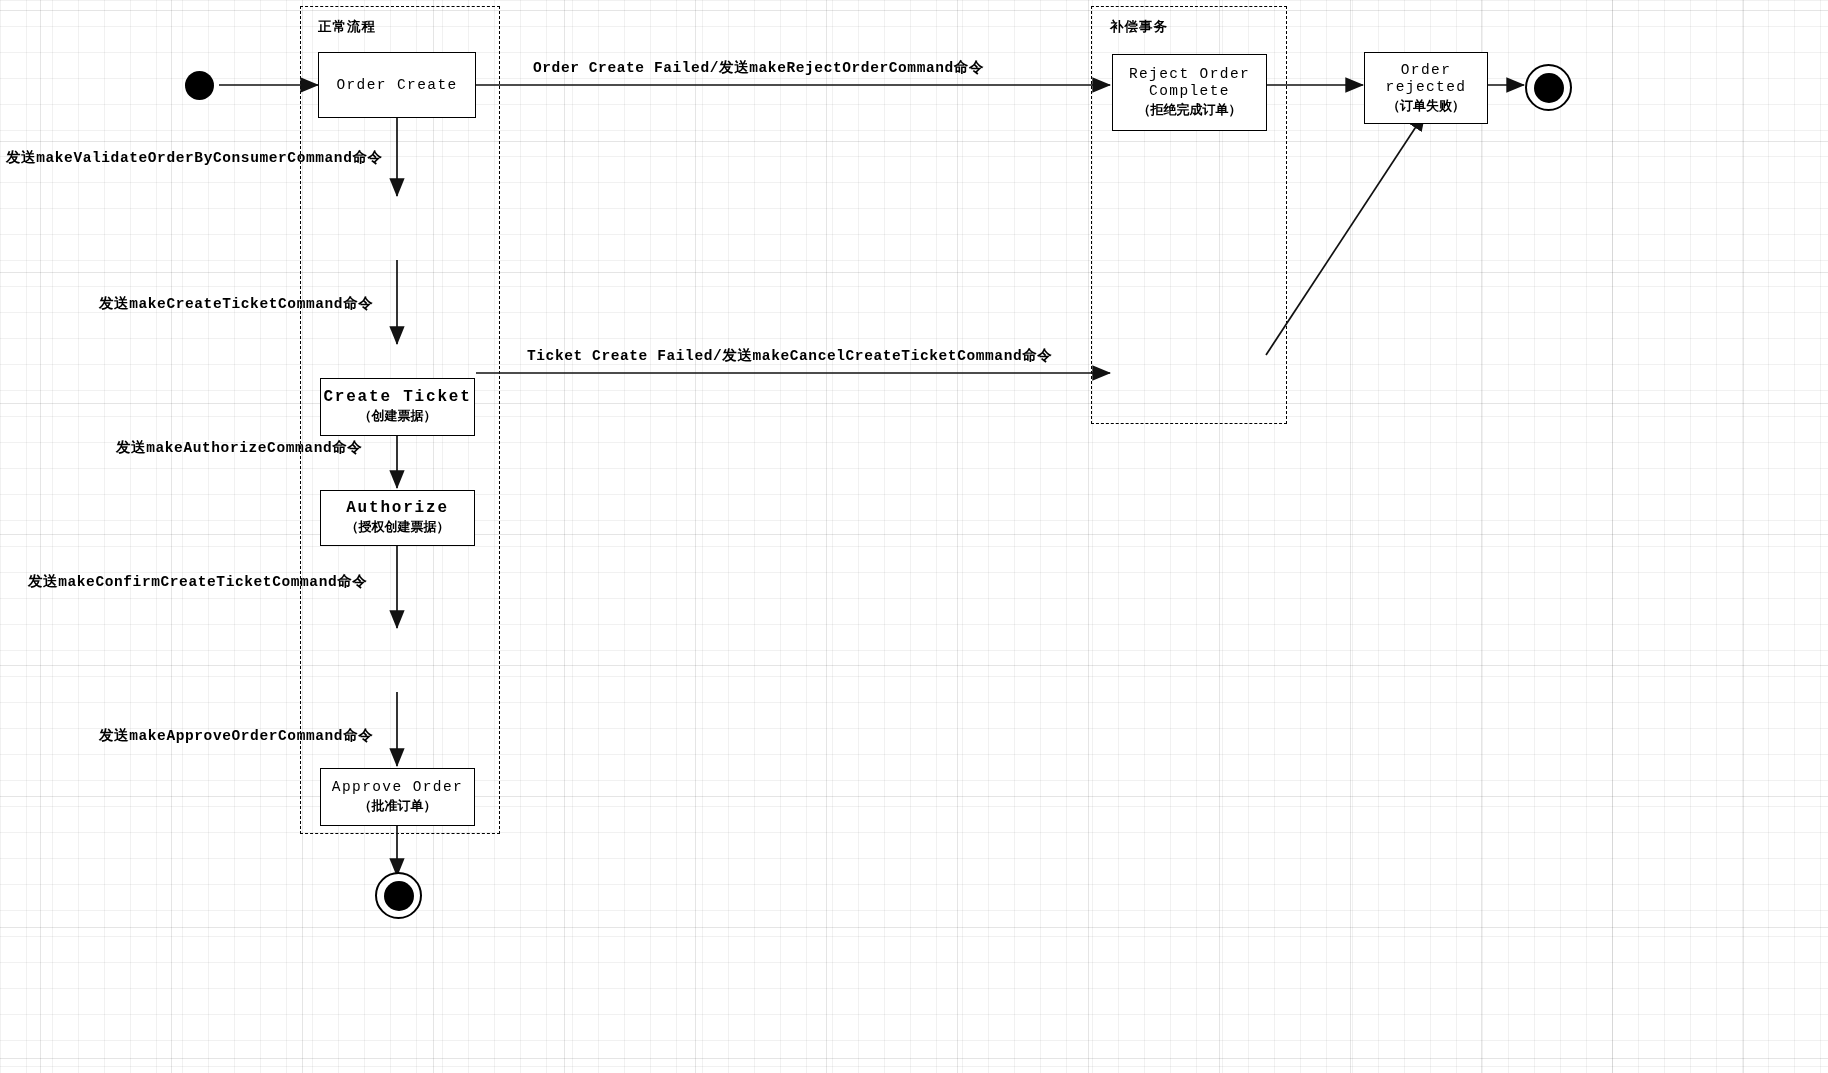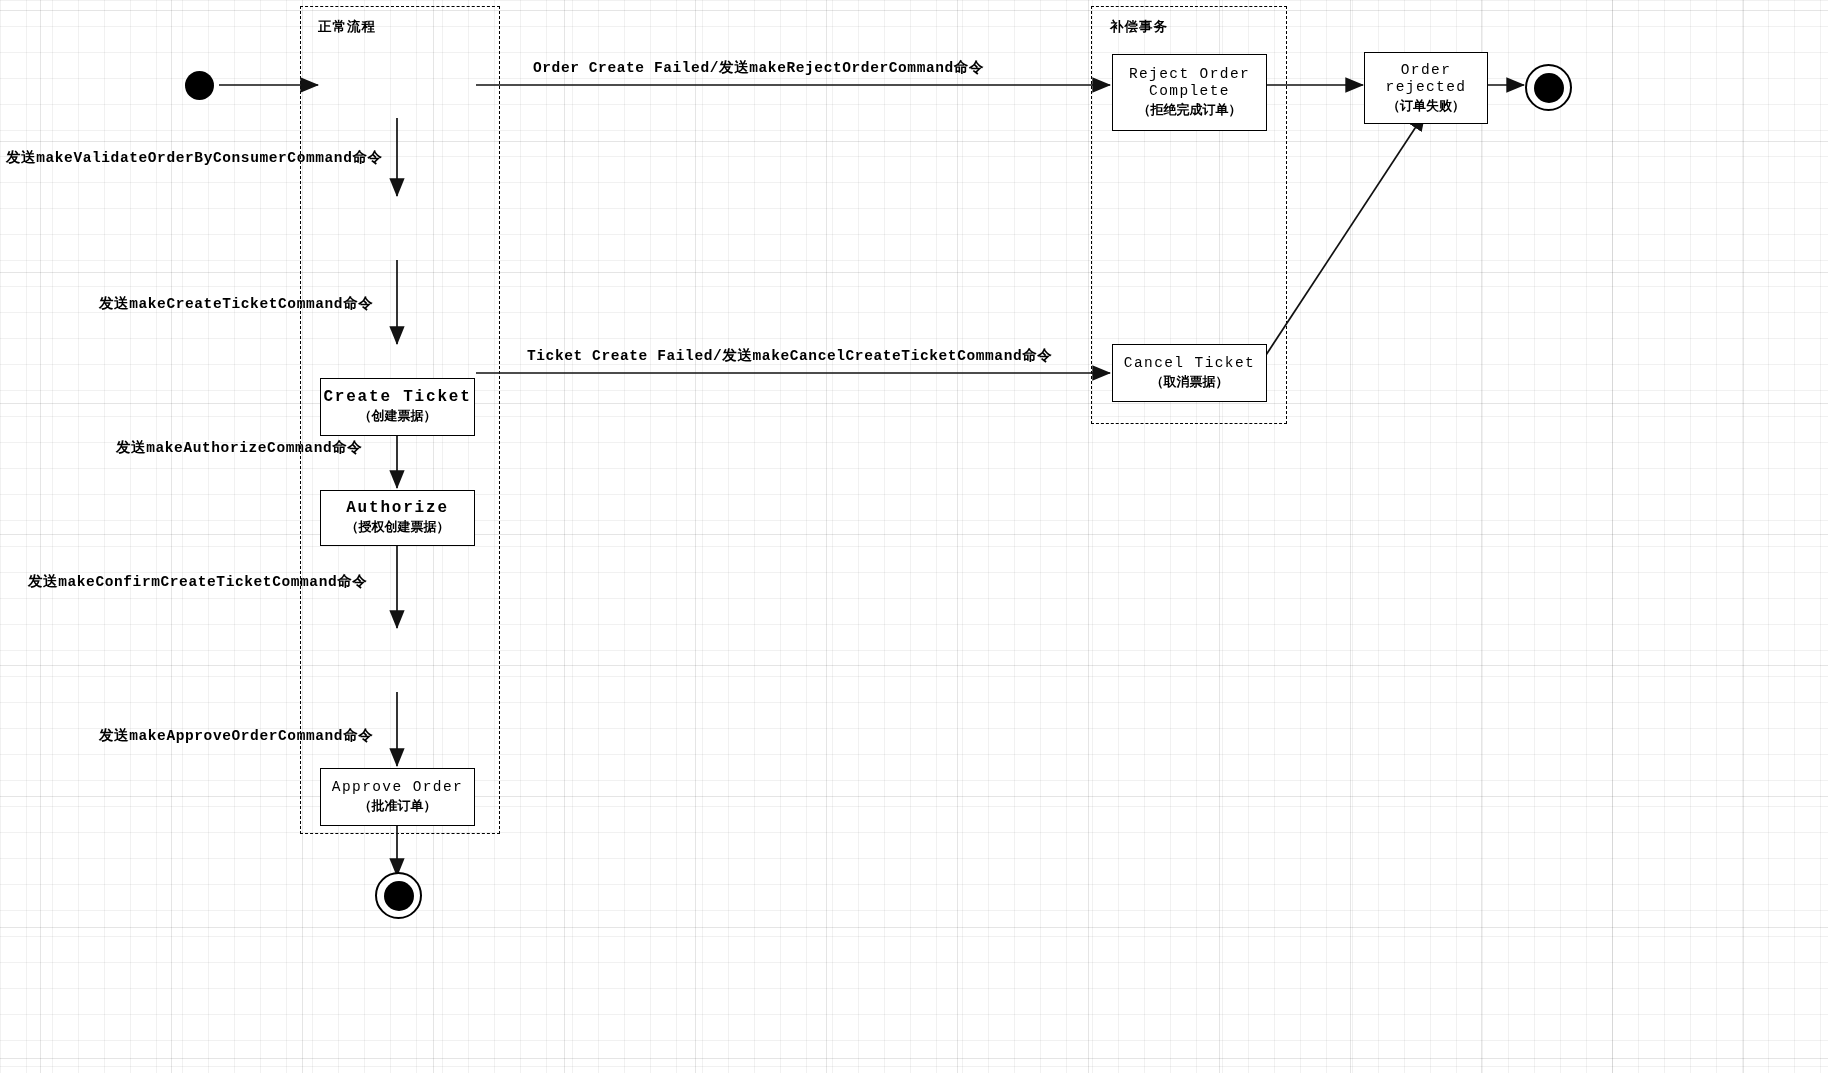--- a/index.html
+++ b/index.html
@@ -93,20 +93,23 @@
   <div class="start-node" style="left:185px;top:71px;width:29px;height:29px;"></div>
 
   <div class="end-node" style="left:375px;top:872px;width:43px;height:43px;">
     <i style="width:30px;height:30px;"></i>
   </div>
 
   <div class="end-node" style="left:1525px;top:64px;width:43px;height:43px;">
     <i style="width:30px;height:30px;"></i>
   </div>
 
+  <div class="node" style="left:318px;top:52px;width:158px;height:66px;">
+    <span class="en">Order Create</span>
+  </div>
 
 
   <div class="node" style="left:320px;top:346px;width:155px;height:58px;margin-top:32px;">
     <span class="en b">Create Ticket</span>
     <span class="cn">（创建票据）</span>
   </div>
 
   <div class="node" style="left:320px;top:490px;width:155px;height:56px;">
     <span class="en b">Authorize</span>
     <span class="cn">（授权创建票据）</span>
@@ -117,24 +120,20 @@
     <span class="en">Approve Order</span>
     <span class="cn">（批准订单）</span>
   </div>
 
   <div class="node" style="left:1112px;top:54px;width:155px;height:77px;">
     <span class="en">Reject Order
 Complete</span>
     <span class="cn">（拒绝完成订单）</span>
   </div>
 
-  <div class="node" style="left:1112px;top:344px;width:155px;height:58px;">
-    <span class="en">Cancel Ticket</span>
-    <span class="cn">（取消票据）</span>
-  </div>
 
   <div class="node" style="left:1364px;top:52px;width:124px;height:72px;">
     <span class="en">Order rejected</span>
     <span class="cn">（订单失败）</span>
   </div>
 
   <div class="edge-label" style="left:533px;top:58px;">Order Create Failed/发送makeRejectOrderCommand命令</div>
 
   <div class="edge-label" style="left:6px;top:148px;">发送makeValidateOrderByConsumerCommand命令</div>
 

